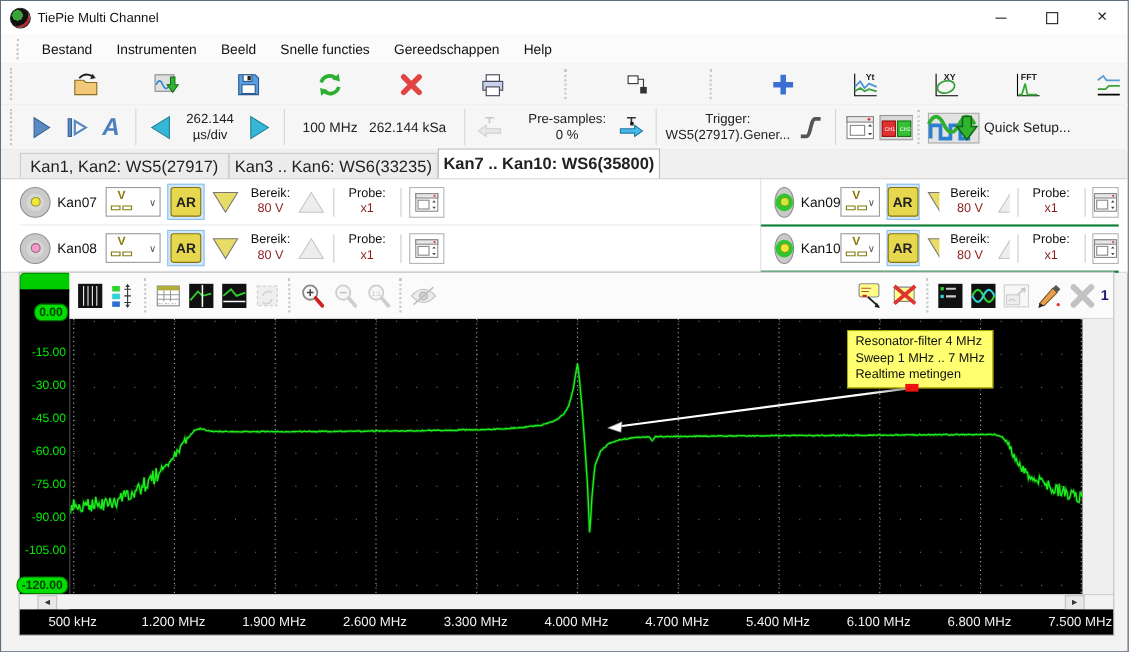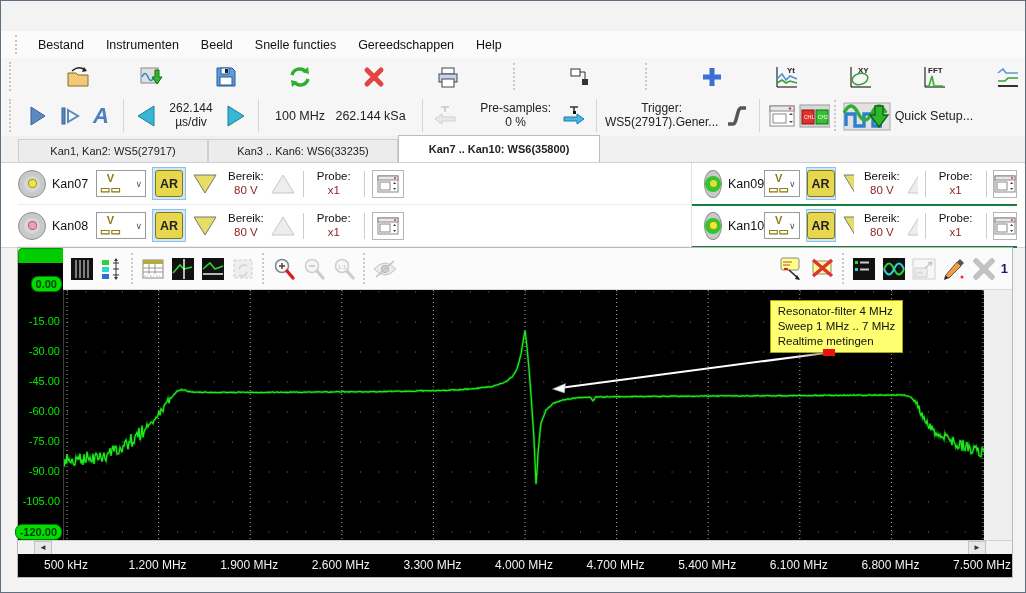--- a/index.html
+++ b/index.html
@@ -22,21 +22,21 @@
   .toolbar2{position:absolute;left:0;top:94px;right:0;height:41px;background:#f6f6f6;border-bottom:1px solid #dcdcdc;display:flex;align-items:center;padding-left:8px;}
   .tbtn{width:32px;height:30px;display:flex;align-items:center;justify-content:center;border-radius:2px;}
   .tsep{width:1px;align-self:stretch;margin:5px 4px;border-left:2px dotted #c9c9c9;}
   .vline{width:1px;align-self:stretch;margin:4px 6px;background:#d5d5d5;}
   .tb-text{font-size:12px;color:#222;text-align:center;line-height:1.15;}
   .tb-text2{font-size:12.5px;color:#222;padding:0 10px;white-space:pre;}
   .logo-box{margin-left:auto;display:flex;align-items:center;padding:0 10px;border-left:1px solid #dadada;height:100%;}
   .logo-text{color:#c01818;font-size:22px;font-weight:bold;letter-spacing:-1px;font-family:"Liberation Serif",serif;}
   
   .tabbar{position:absolute;left:0;top:135px;right:0;height:26px;background:#f0f0f0;display:flex;align-items:flex-end;padding-left:17px;}
-  .tab{height:22px;display:flex;align-items:center;justify-content:center;font-size:11px;color:#222;background:#ececec;border:1px solid #cfcfcf;border-bottom:none;width:188px;}
+  .tab{height:22px;display:flex;align-items:center;justify-content:center;font-size:15px;color:#222;background:#ececec;border:1px solid #cfcfcf;border-bottom:none;width:188px;}
   .tab.active{background:#ffffff;height:26px;width:200px;border-color:#bdbdbd;z-index:2;font-weight:bold;}
   
   .chanpanel{position:absolute;left:0;top:161px;right:0;height:84px;background:#ffffff;border-top:1px solid #cfcfcf;border-bottom:1px solid #d6d6d6;}
   .chanrow{position:absolute;height:41px;display:flex;align-items:center;}
   .chanrow.r0{top:0;} .chanrow.r1{top:42px;}
   .chanrow.left{left:17px;width:672px;border-bottom:1px solid #ececec;}
   .chanrow.right{left:690px;right:8px;border-left:1px solid #e3e3e3;padding-left:12px;border-bottom:2px solid #15803d;}
   .bnc{width:26px;height:26px;border-radius:50%;background:#c9c9c9;border:1px solid #8f8f8f;display:flex;align-items:center;justify-content:center;margin-right:6px;}
   .bnc .ring{width:16px;height:16px;border-radius:50%;display:flex;align-items:center;justify-content:center;}
   .bnc .dot{width:7px;height:7px;border-radius:50%;border:1px solid rgba(0,0,0,.35);}
@@ -68,20 +68,35 @@
   .xaxis{position:absolute;left:0;top:306px;right:0;height:23px;background:#000;}
   .xlab{position:absolute;top:4px;color:#f2f2f2;font-size:12px;transform:translateX(-50%);white-space:nowrap;}
   .count-label{font-size:13px;font-weight:bold;color:#1a1a6e;margin-left:2px;}
   .spacer{flex:1;}
 </style>
 </head>
 <body>
 
 <div class="window">
 
+  <div class="titlebar">
+    <div class="app-icon"></div>
+    <div class="title-text">TiePie Multi Channel</div>
+    <div class="win-btns">
+      <div class="win-btn">
+          <span class="glyph-min"></span>
+        </div>
+      <div class="win-btn">
+          <span class="glyph-max"></span>
+        </div>
+      <div class="win-btn">
+          <span style="font-size:16px;">×</span>
+        </div>
+    </div>
+  </div>
 
   <div class="menubar">
     <div class="grip"></div>
     <div class="menu-item">Bestand</div>
     <div class="menu-item">Instrumenten</div>
     <div class="menu-item">Beeld</div>
     <div class="menu-item">Snelle functies</div>
     <div class="menu-item">Gereedschappen</div>
     <div class="menu-item">Help</div>
   </div>

